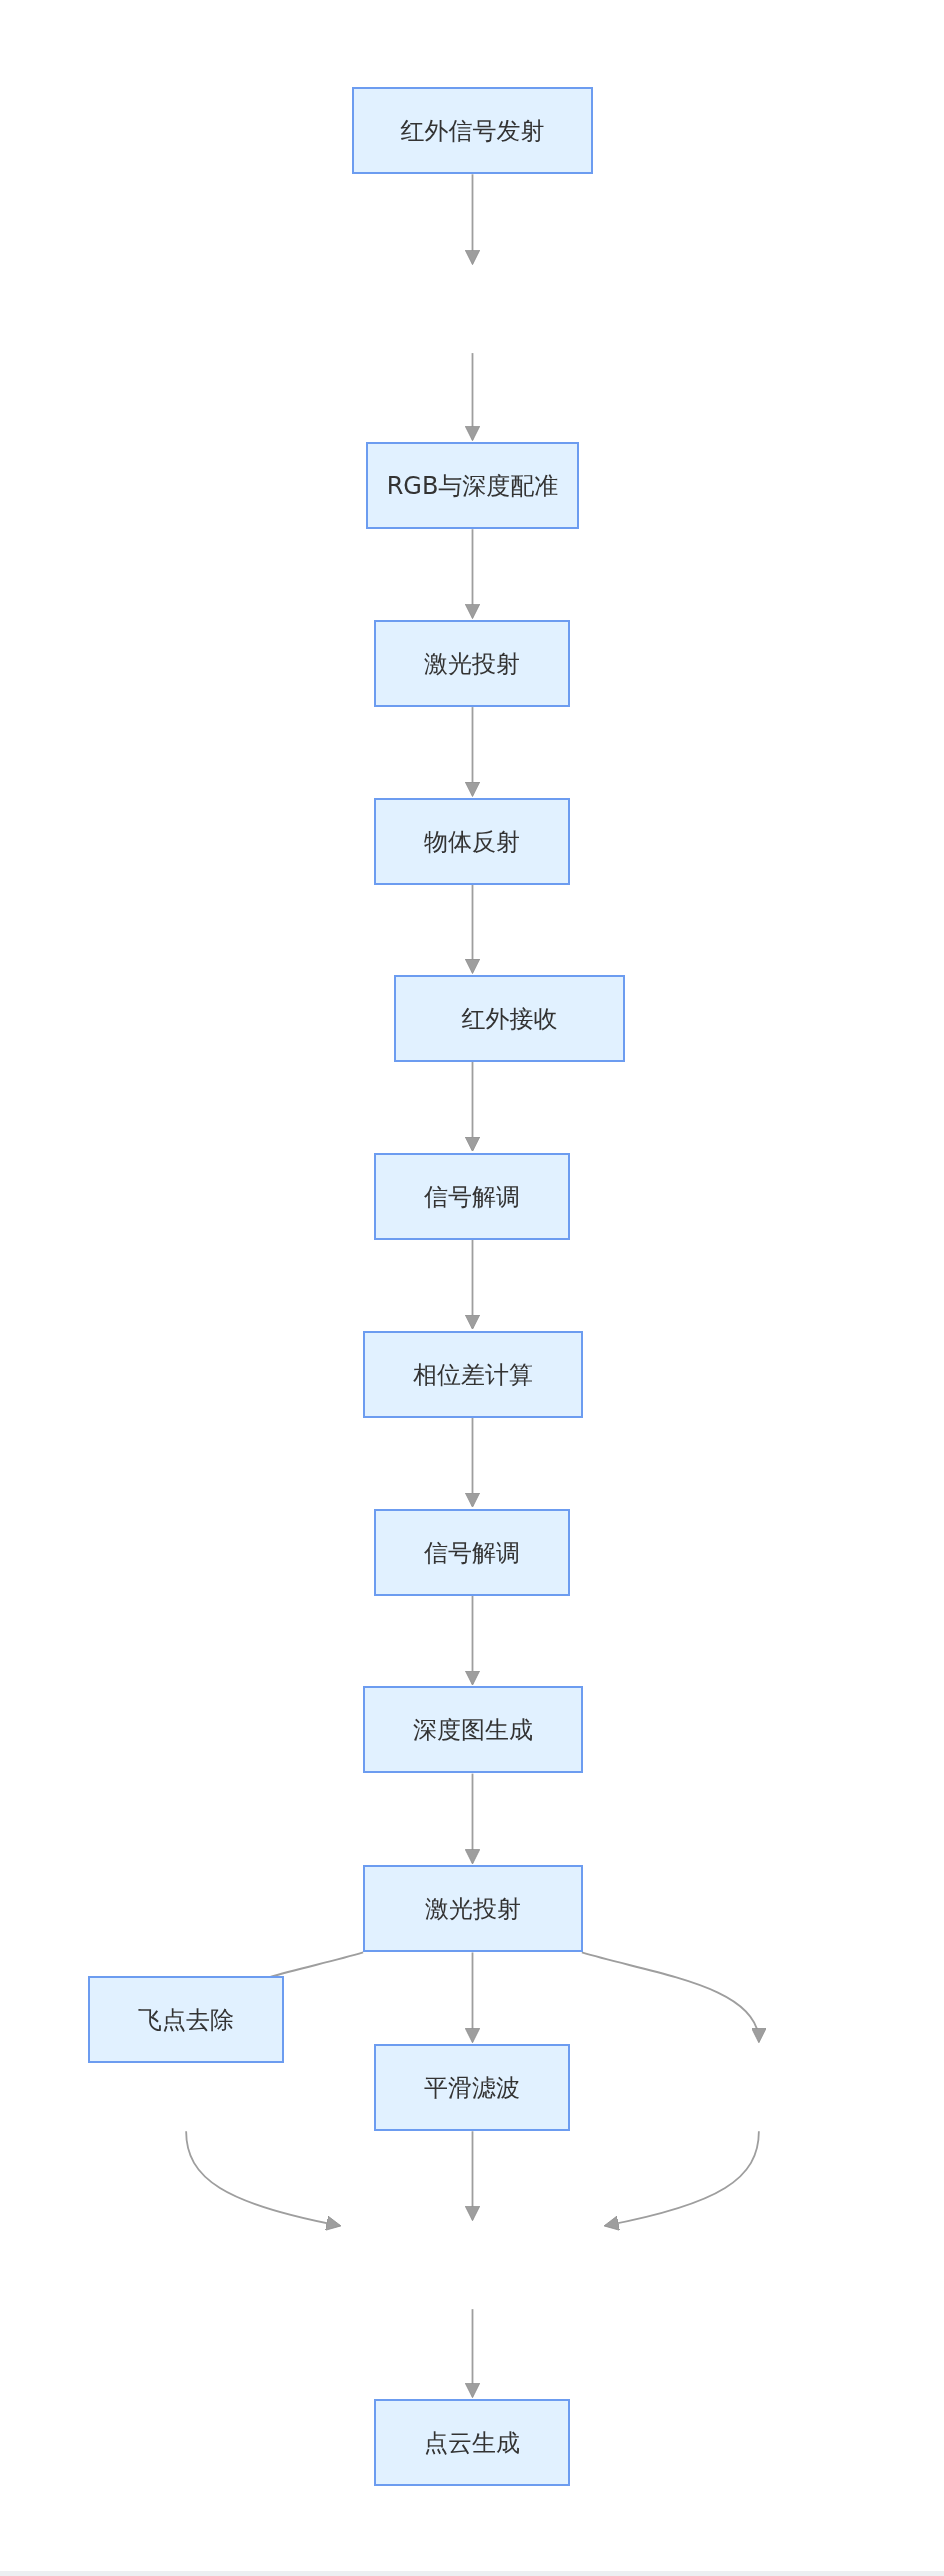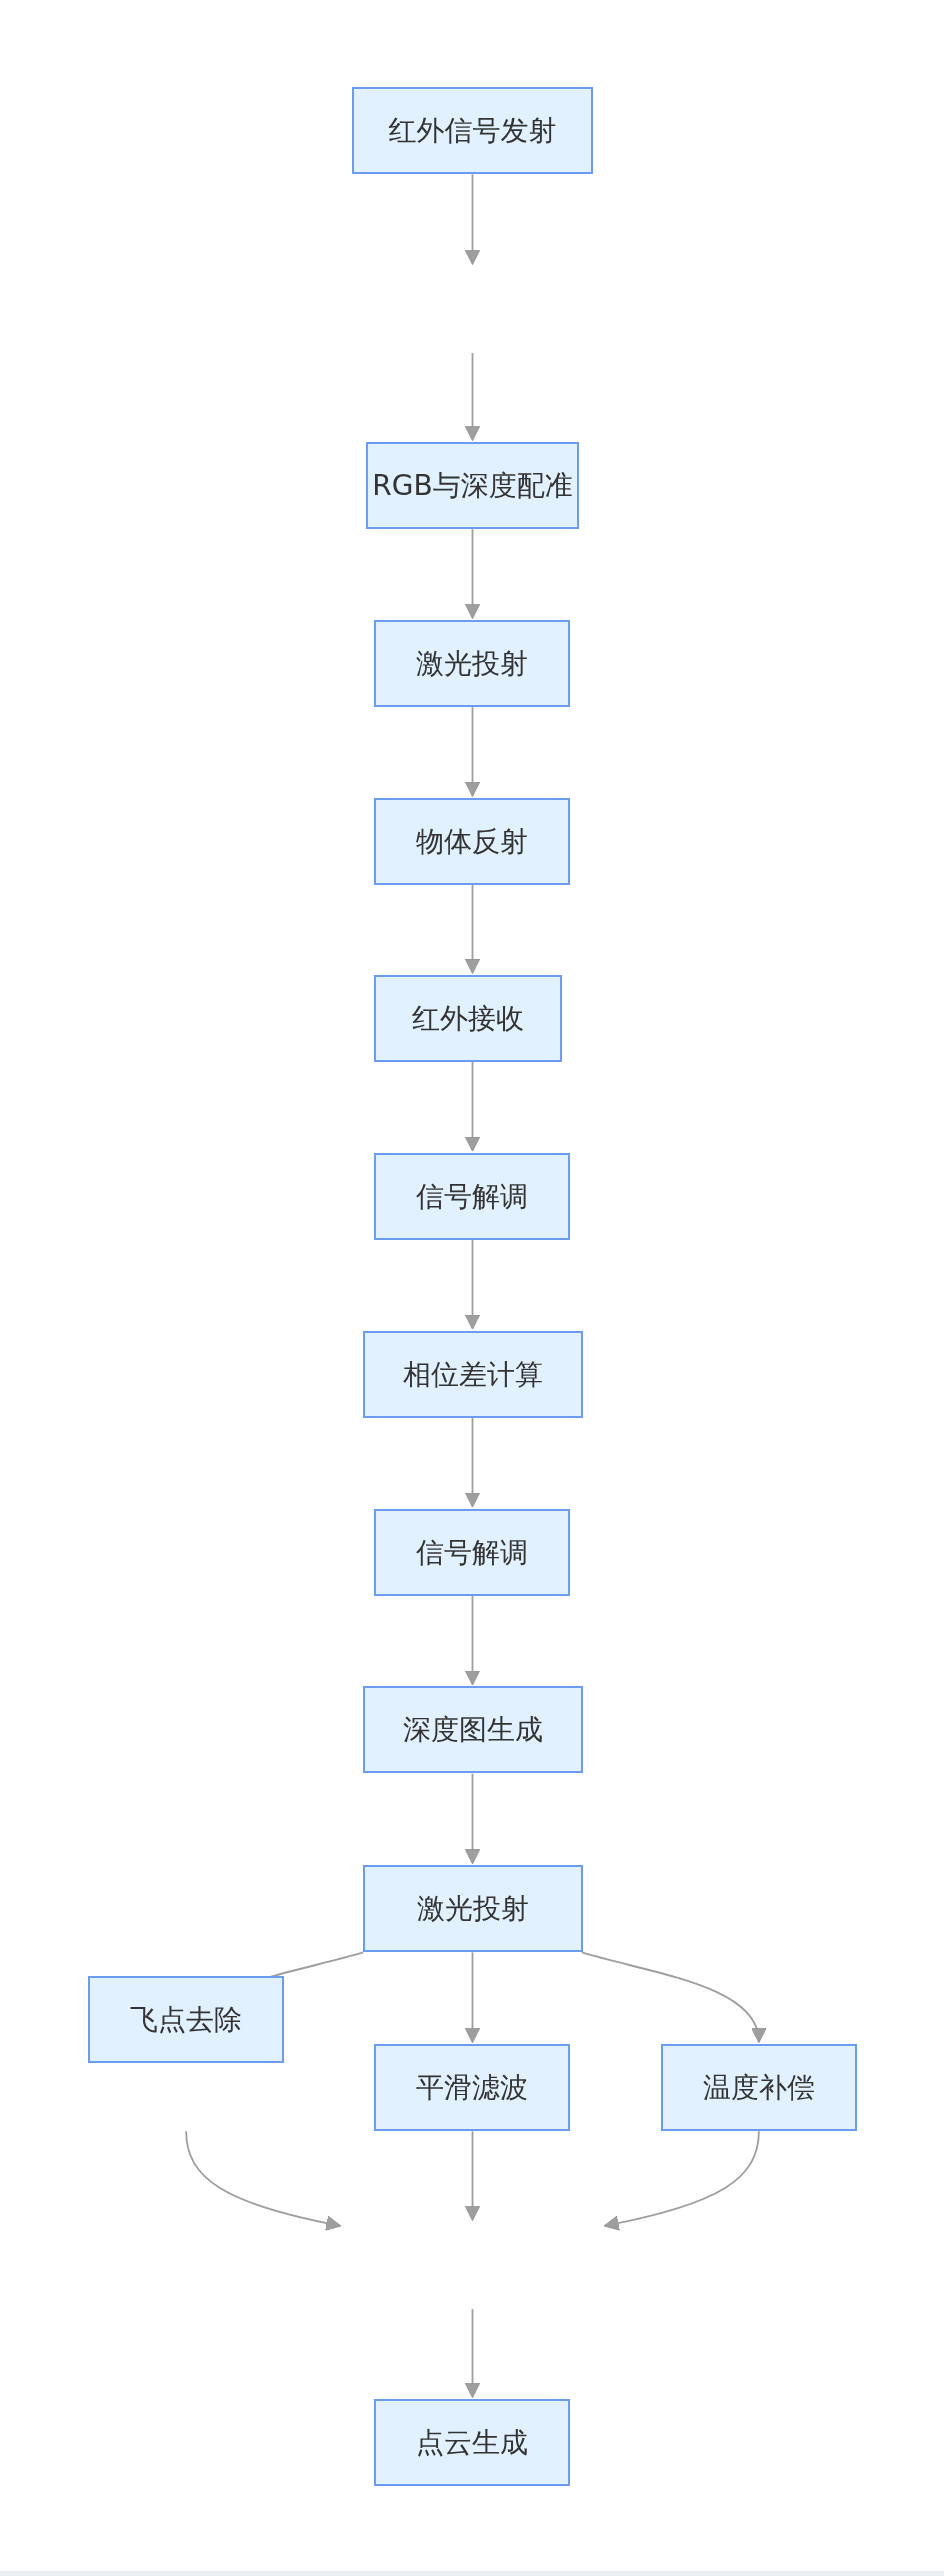--- a/index.html
+++ b/index.html
@@ -25,21 +25,21 @@
   .arrow-head { fill: var(--connector, #9e9e9e); stroke: #8c8c8c; stroke-width: 0.5; }
   .node {
     position: absolute;
     height: 87px;
     box-sizing: border-box;
     background: var(--node-fill, #e1f1ff);
     border: 2.7px solid var(--node-border, #6c9cf0);
     display: flex;
     align-items: center;
     justify-content: center;
-    font-size: 28px;
+    font-size: 24px;
     color: var(--text, #333);
     white-space: nowrap;
   }
   .footer-strip {
     position: absolute;
     left: 0;
     top: 2571px;
     width: 945px;
     height: 4.5px;
     background: var(--footer-strip, #eceff2);
@@ -72,26 +72,25 @@
     <path class="edge" d="M205 2348 C205 2400 248 2428 374 2452" marker-end="url(#arrow)"></path>
     <path class="edge" d="M520.5 2348 L520.5 2445" marker-end="url(#arrow)"></path>
     <path class="edge" d="M836 2348 C836 2400 793 2428 667 2452" marker-end="url(#arrow)"></path>
     <path class="edge" d="M520.5 2544 L520.5 2640" marker-end="url(#arrow)"></path>
   </svg>
 
   <div class="node" style="left:352px;top:87px;width:241px">红外信号发射</div>
   <div class="node" style="left:366px;top:442px;width:213px">RGB与深度配准</div>
   <div class="node" style="left:374px;top:620px;width:196px">激光投射</div>
   <div class="node" style="left:374px;top:798px;width:196px">物体反射</div>
-  <div class="node" style="left:374px;top:975px;width:188px">红外接收</div>
+  <div class="node" style="left:394px;top:975px;width:231px">红外接收</div>
   <div class="node" style="left:363px;top:1331px;width:220px">相位差计算</div>
   <div class="node" style="left:374px;top:1153px;width:196px">信号解调</div>
   <div class="node" style="left:374px;top:1509px;width:196px">信号解调</div>
   <div class="node" style="left:363px;top:1686px;width:220px">深度图生成</div>
   <div class="node" style="left:363px;top:1865px;width:220px">激光投射</div>
   <div class="node" style="left:88px;top:1976px;width:196px">飞点去除</div>
   <div class="node" style="left:374px;top:2044px;width:196px">平滑滤波</div>
-  <div class="node" style="left:661px;top:2044px;width:196px">温度补偿</div>
   <div class="node" style="left:374px;top:2399px;width:196px">点云生成</div>
 
   <div class="footer-strip"></div>
 </div>
 
 
 </body></html>

